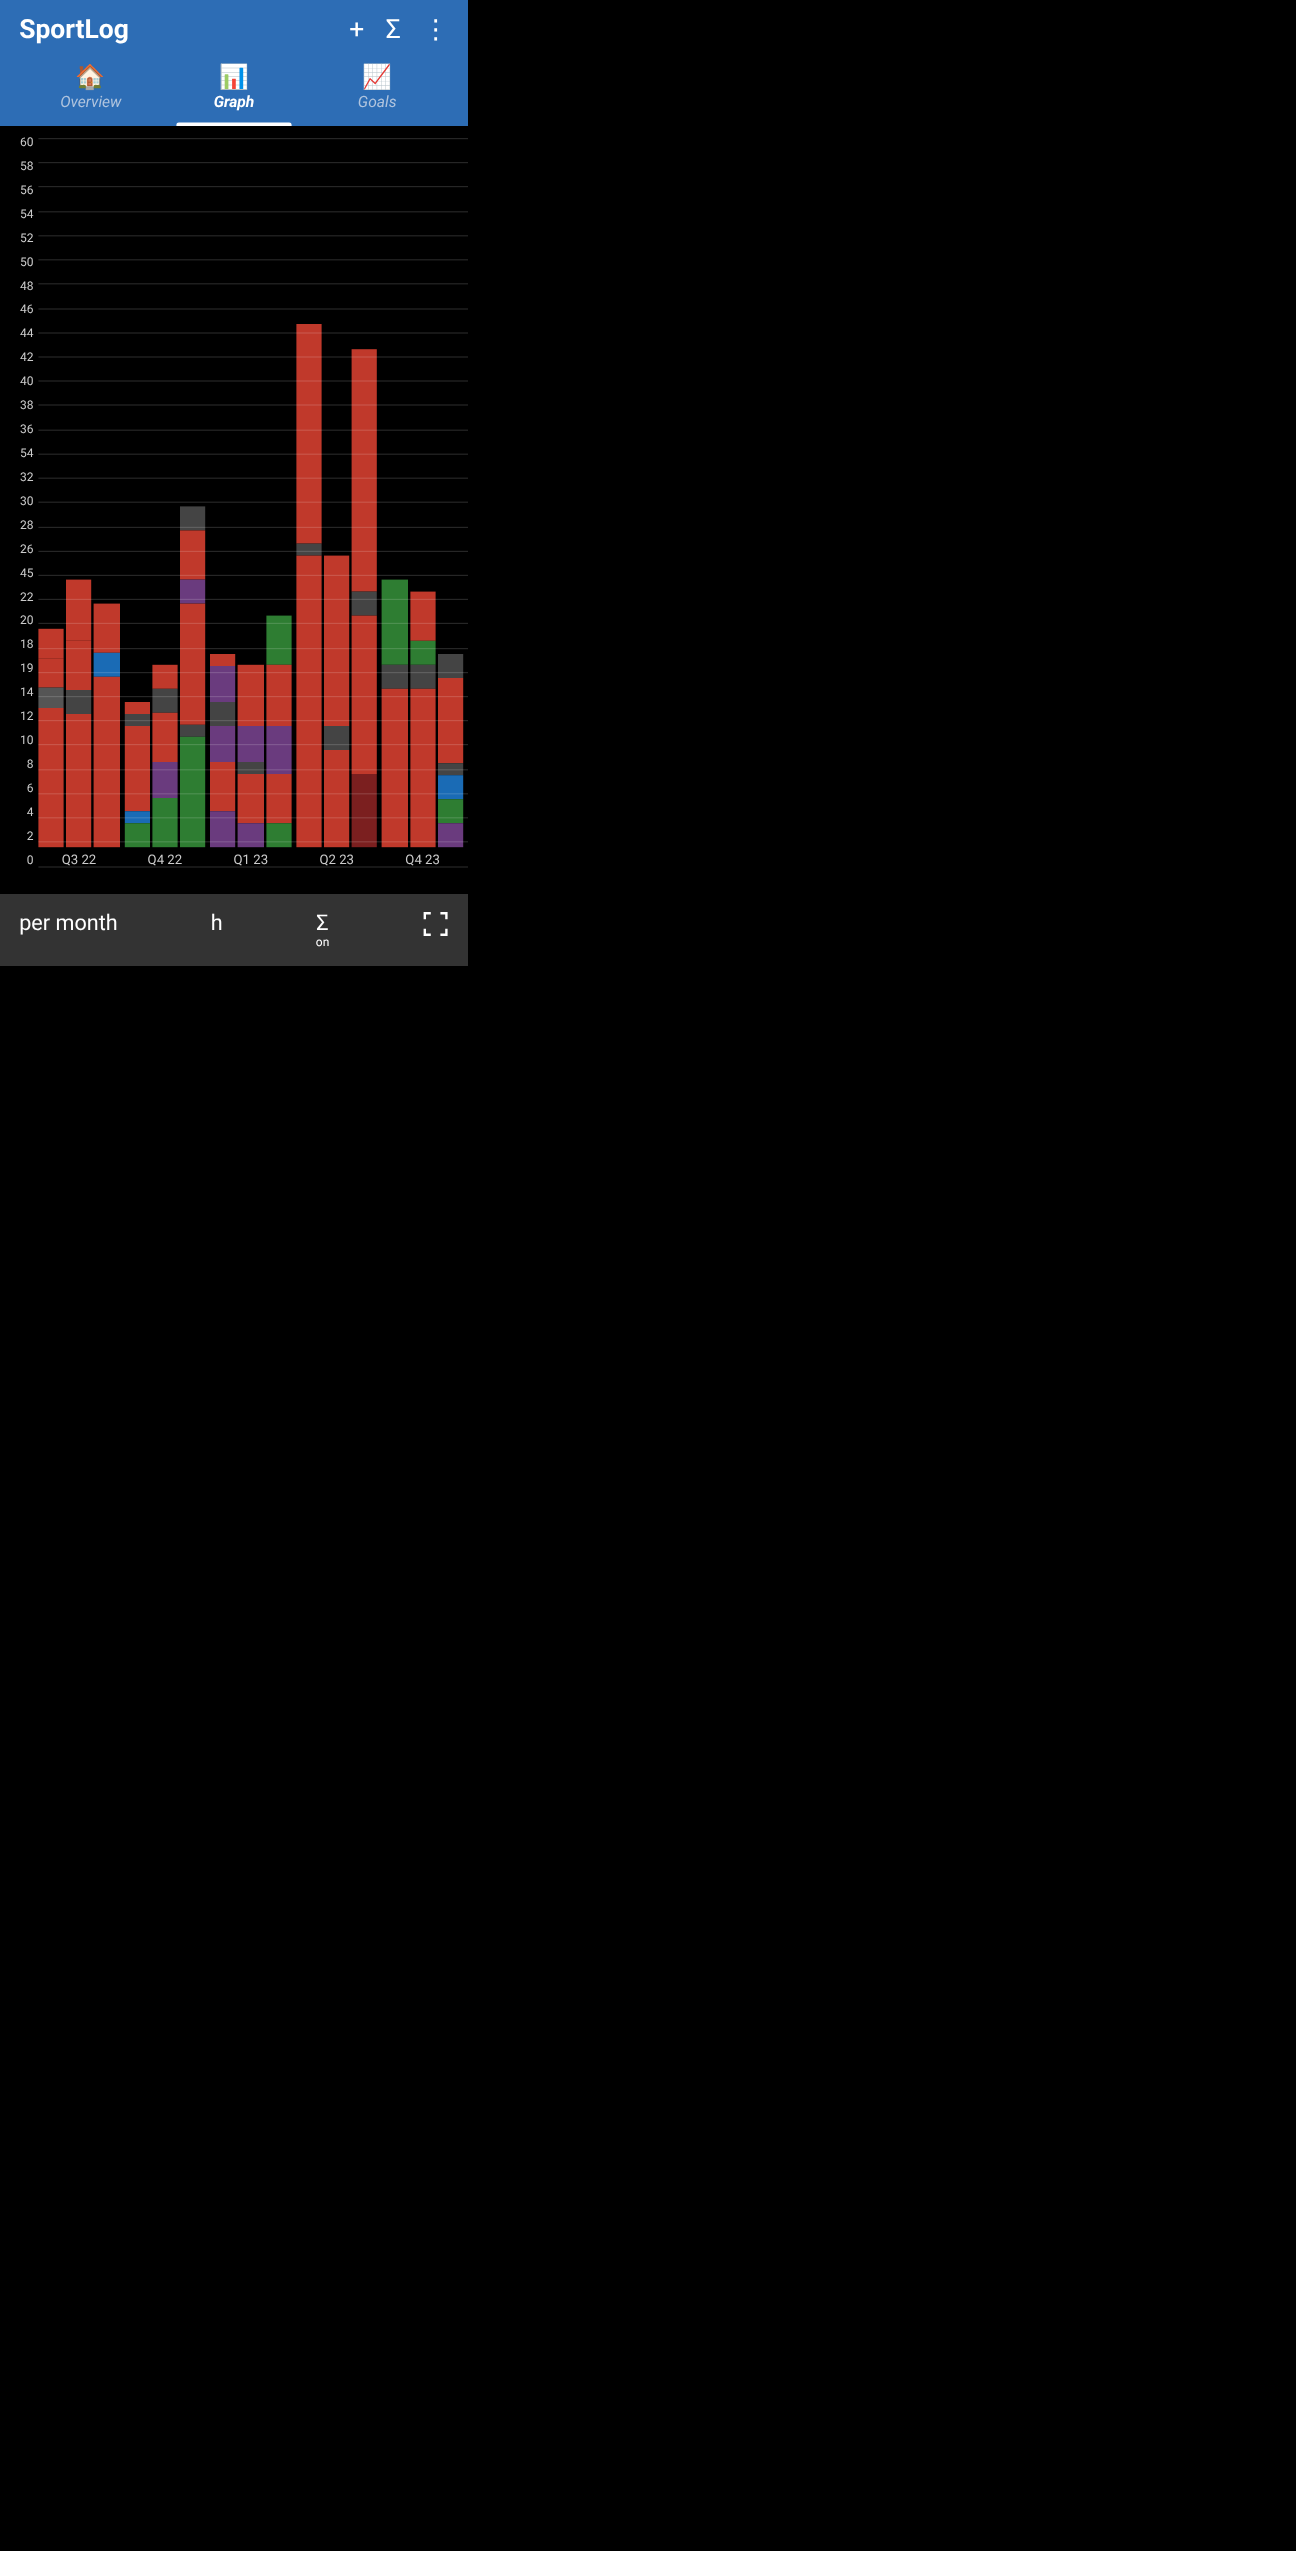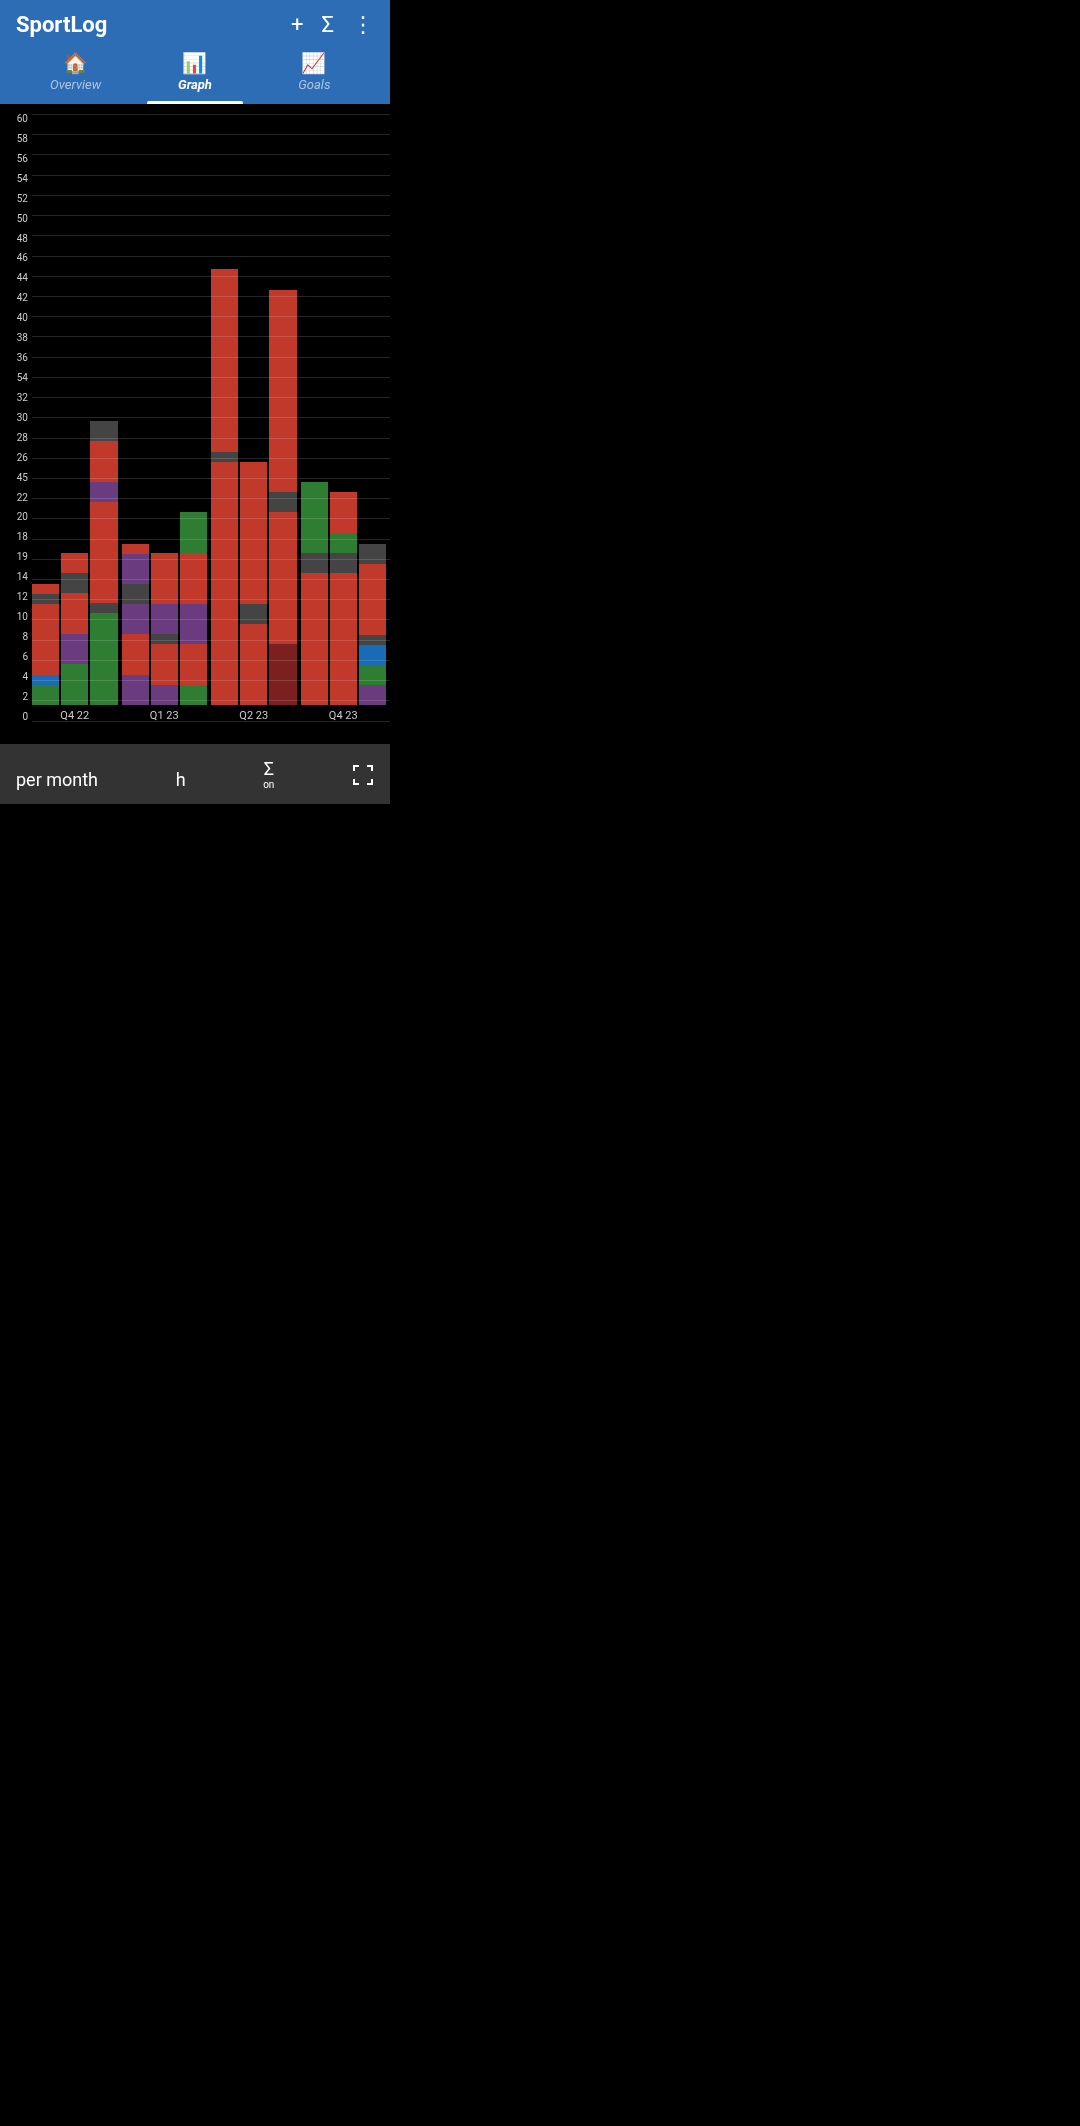--- a/index.html
+++ b/index.html
@@ -180,21 +180,21 @@
       text-align: center;
       margin-top: 4px;
       white-space: nowrap;
     }
 
     
     .bottom-bar {
       background: #333;
       display: flex;
       flex-direction: row;
-      align-items: flex-end;
+      align-items: flex-start;
       justify-content: space-between;
       padding: 14px 16px;
     }
     .bottom-label {
       color: #fff;
       font-size: 18px;
     }
     .bottom-icon {
       color: #fff;
       font-size: 18px;
@@ -301,20 +301,42 @@
           <div class="grid-line"></div>
           <div class="grid-line"></div>
           <div class="grid-line"></div>
           <div class="grid-line"></div>
           <div class="grid-line"></div>
           <div class="grid-line"></div>
         </div>
       <div class="bars-section" id="barsSection" style="height:100%;">
           <div class="quarter-group">
             <div class="quarter-bars" style="height: 608px; align-items: flex-end;">
+              <div class="bar-col" style="height: 182px; min-width: 12px; flex: 1 1 0%;">
+                <div class="bar-segment" style="height: 142px; background-color: rgb(192, 57, 43); width: 100%;"></div>
+                <div class="bar-segment" style="height: 20px; background-color: rgb(85, 85, 85); width: 100%;"></div>
+                <div class="bar-segment" style="height: 30px; background-color: rgb(192, 57, 43); width: 100%;"></div>
+                <div class="bar-segment" style="height: 30px; background-color: rgb(192, 57, 43); width: 100%;"></div>
+              </div>
+              <div class="bar-col" style="height: 223px; min-width: 12px; flex: 1 1 0%;">
+                <div class="bar-segment" style="height: 112px; background-color: rgb(192, 57, 43); width: 100%;"></div>
+                <div class="bar-segment" style="height: 20px; background-color: rgb(68, 68, 68); width: 100%;"></div>
+                <div class="bar-segment" style="height: 41px; background-color: rgb(192, 57, 43); width: 100%;"></div>
+                <div class="bar-segment" style="height: 51px; background-color: rgb(192, 57, 43); width: 100%;"></div>
+              </div>
+              <div class="bar-col" style="height: 203px; min-width: 12px; flex: 1 1 0%;">
+                <div class="bar-segment" style="height: 142px; background-color: rgb(192, 57, 43); width: 100%;"></div>
+                <div class="bar-segment" style="height: 20px; background-color: rgb(26, 107, 181); width: 100%;"></div>
+                <div class="bar-segment" style="height: 41px; background-color: rgb(192, 57, 43); width: 100%;"></div>
+              </div>
+            </div>
+            <span class="quarter-label">Q3 22</span>
+          </div>
+          <div class="quarter-group">
+            <div class="quarter-bars" style="height: 608px; align-items: flex-end;">
               <div class="bar-col" style="height: 122px; min-width: 12px; flex: 1 1 0%;">
                 <div class="bar-segment" style="height: 20px; background-color: rgb(46, 125, 50); width: 100%;"></div>
                 <div class="bar-segment" style="height: 10px; background-color: rgb(26, 107, 181); width: 100%;"></div>
                 <div class="bar-segment" style="height: 71px; background-color: rgb(192, 57, 43); width: 100%;"></div>
                 <div class="bar-segment" style="height: 10px; background-color: rgb(68, 68, 68); width: 100%;"></div>
                 <div class="bar-segment" style="height: 10px; background-color: rgb(192, 57, 43); width: 100%;"></div>
               </div>
               <div class="bar-col" style="height: 162px; min-width: 12px; flex: 1 1 0%;">
                 <div class="bar-segment" style="height: 41px; background-color: rgb(46, 125, 50); width: 100%;"></div>
                 <div class="bar-segment" style="height: 30px; background-color: rgb(106, 59, 126); width: 100%;"></div>

